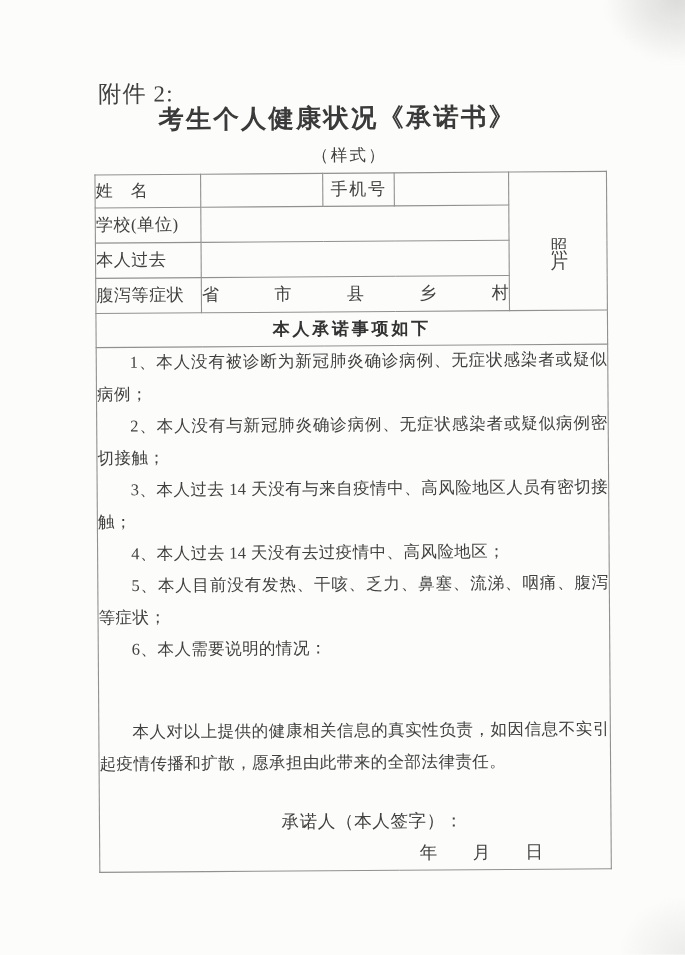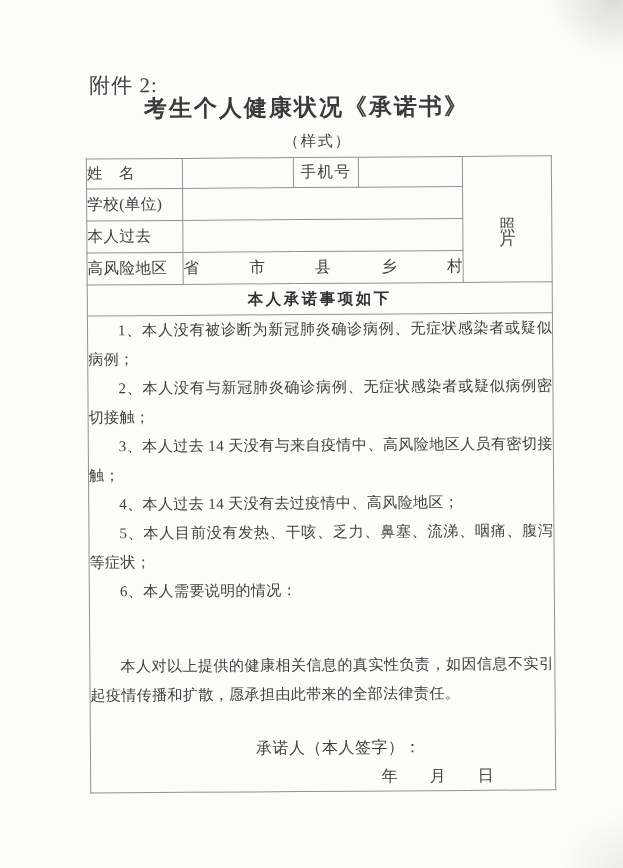--- a/index.html
+++ b/index.html
@@ -103,21 +103,21 @@
         </tr>
         <tr>
           <td class="lbl" style="height:31px">学校(单位)</td>
           <td colspan="3"></td>
         </tr>
         <tr>
           <td class="lbl" style="height:31px">本人过去</td>
           <td colspan="3"></td>
         </tr>
         <tr>
-          <td class="lbl" style="height:31px">高风险地区</td>
+          <td class="lbl" style="height:31px">腹泻等症状</td>
           <td colspan="3" class="residence">
             <div class="residence-row">
               <span>省</span>
               <span>市</span>
               <span>县</span>
               <span>乡</span>
               <span>村</span>
             </div>
           </td>
         </tr>

